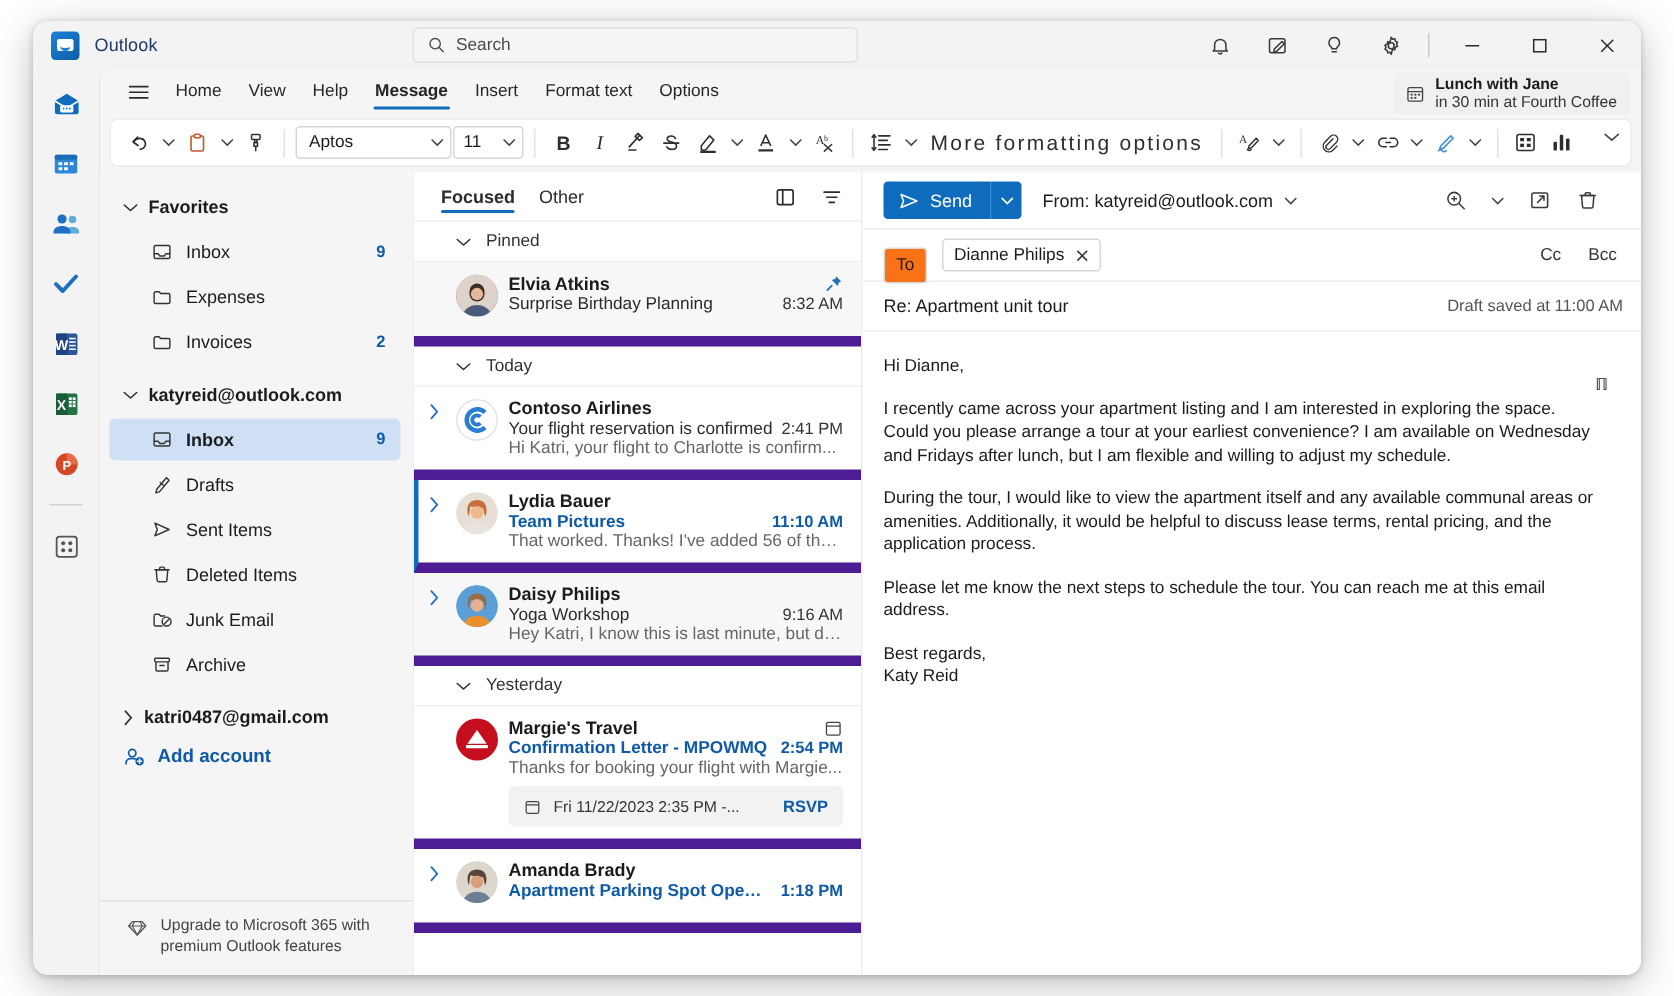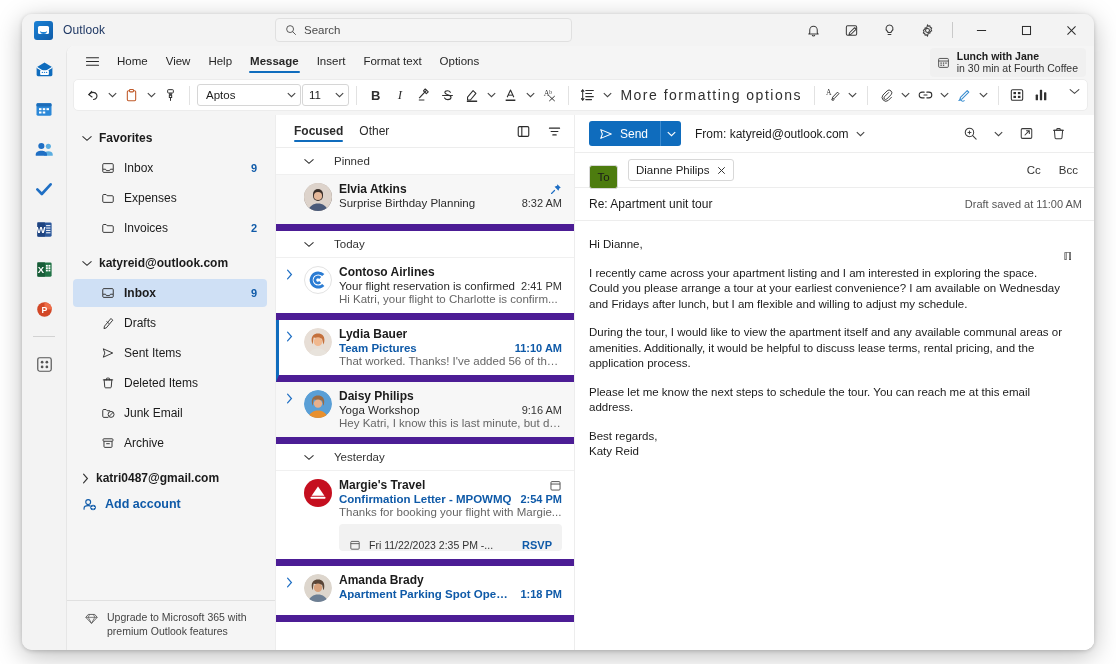--- a/index.html
+++ b/index.html
@@ -204,21 +204,21 @@
   }
   .ftab { font-size: 12px; color: #2b2b2b; position: relative; padding-bottom: 4px; padding-top: 4px;}
   .ftab.sel { font-weight: bold; }
   .ftab.sel:after {
     content:""; position:absolute; left:0; right:0; bottom:0;
     height: 2px; background: #0f6cbd; border-radius: 2px;
   }
   .mlist-head .grow { flex: 1; }
   .mlist-scroll { flex: 1; overflow: hidden; position: relative; }
   .sec-head {
-    height: 27px; display: flex; align-items: center; gap: 20px;
+    height: 27px; display: flex; align-items: center; gap: 10px;
     padding-left: 28px; font-size: 11.5px; color: #333;
     border-bottom: 1px solid #f0f0f0;
   }
   .mrow {
     display: flex; padding: 7px 12px 8px 10px; gap: 7px;
     border-bottom: 7px solid #4c1d95;
     position: relative; min-height: 56px;
   }
   .mrow.shaded { background: #f7f7f7; }
   .mrow.sel { background: #fff; border-left: 3px solid #0f6cbd; padding-left: 7px; }
@@ -236,21 +236,21 @@
   .mline2 { display: flex; align-items: baseline; gap: 6px; margin-top: 1px; }
   .msubj { font-size: 11.5px; color: #2b2b2b; flex: 1;
            overflow: hidden; text-overflow: ellipsis; white-space: nowrap; }
   .msubj.unread { color: #0f5aa8; font-weight: bold; }
   .mtime { font-size: 11px; color: #333; white-space: nowrap; }
   .mtime.unread { color: #0f5aa8; font-weight: bold; }
   .mprev { font-size: 11.5px; color: #666; margin-top: 1px;
            overflow: hidden; text-overflow: ellipsis; white-space: nowrap; }
   .rsvp-card {
     margin-top: 6px; background: #f2f2f2; border-radius: 4px;
-    height: 27px; display: flex; align-items: flex-end; gap: 8px;
+    height: 27px; display: flex; align-items: center; gap: 8px;
     padding: 0 10px;
   }
   .rsvp-card .rtxt { font-size: 10.5px; color: #333; flex: 1;
                      overflow: hidden; text-overflow: ellipsis; white-space: nowrap; }
   .rsvp-card .rbtn { font-size: 11px; color: #0f5aa8; font-weight: bold; }
   .pin-ico { color: #1f6fc4; }
 
   
   .compose { flex: 1; min-width: 0; background: #fff; display: flex; flex-direction: column; }
   .c-toolbar {
@@ -276,21 +276,21 @@
 
   .c-recip {
     height: 35px; flex: 0 0 35px;
     display: flex; align-items: center;
     padding: 0 12px 0 14px; gap: 10px;
     border-bottom: 1px solid #ededed;
   }
   .to-btn {
     width: 29px; height: 24px; border: 1px solid #d8d8d8; border-radius: 3px;
     display: flex; align-items: center; justify-content: center;
-    font-size: 11.5px; color: #1b1b1b; background: #4d7c0f; margin-top: 14px;
+    font-size: 11.5px; color: #1b1b1b; background: #f97316; margin-top: 14px;
   }
   .pill {
     height: 22px; border: 1px solid #d8d8d8; border-radius: 3px;
     display: flex; align-items: center; gap: 7px; padding: 0 7px;
     font-size: 11.5px; color: #1b1b1b; background: #fff;
   }
   .c-recip .grow { flex: 1; }
   .ccbcc { font-size: 11.5px; color: #333; padding: 0 4px; }
 
   .c-subject {

